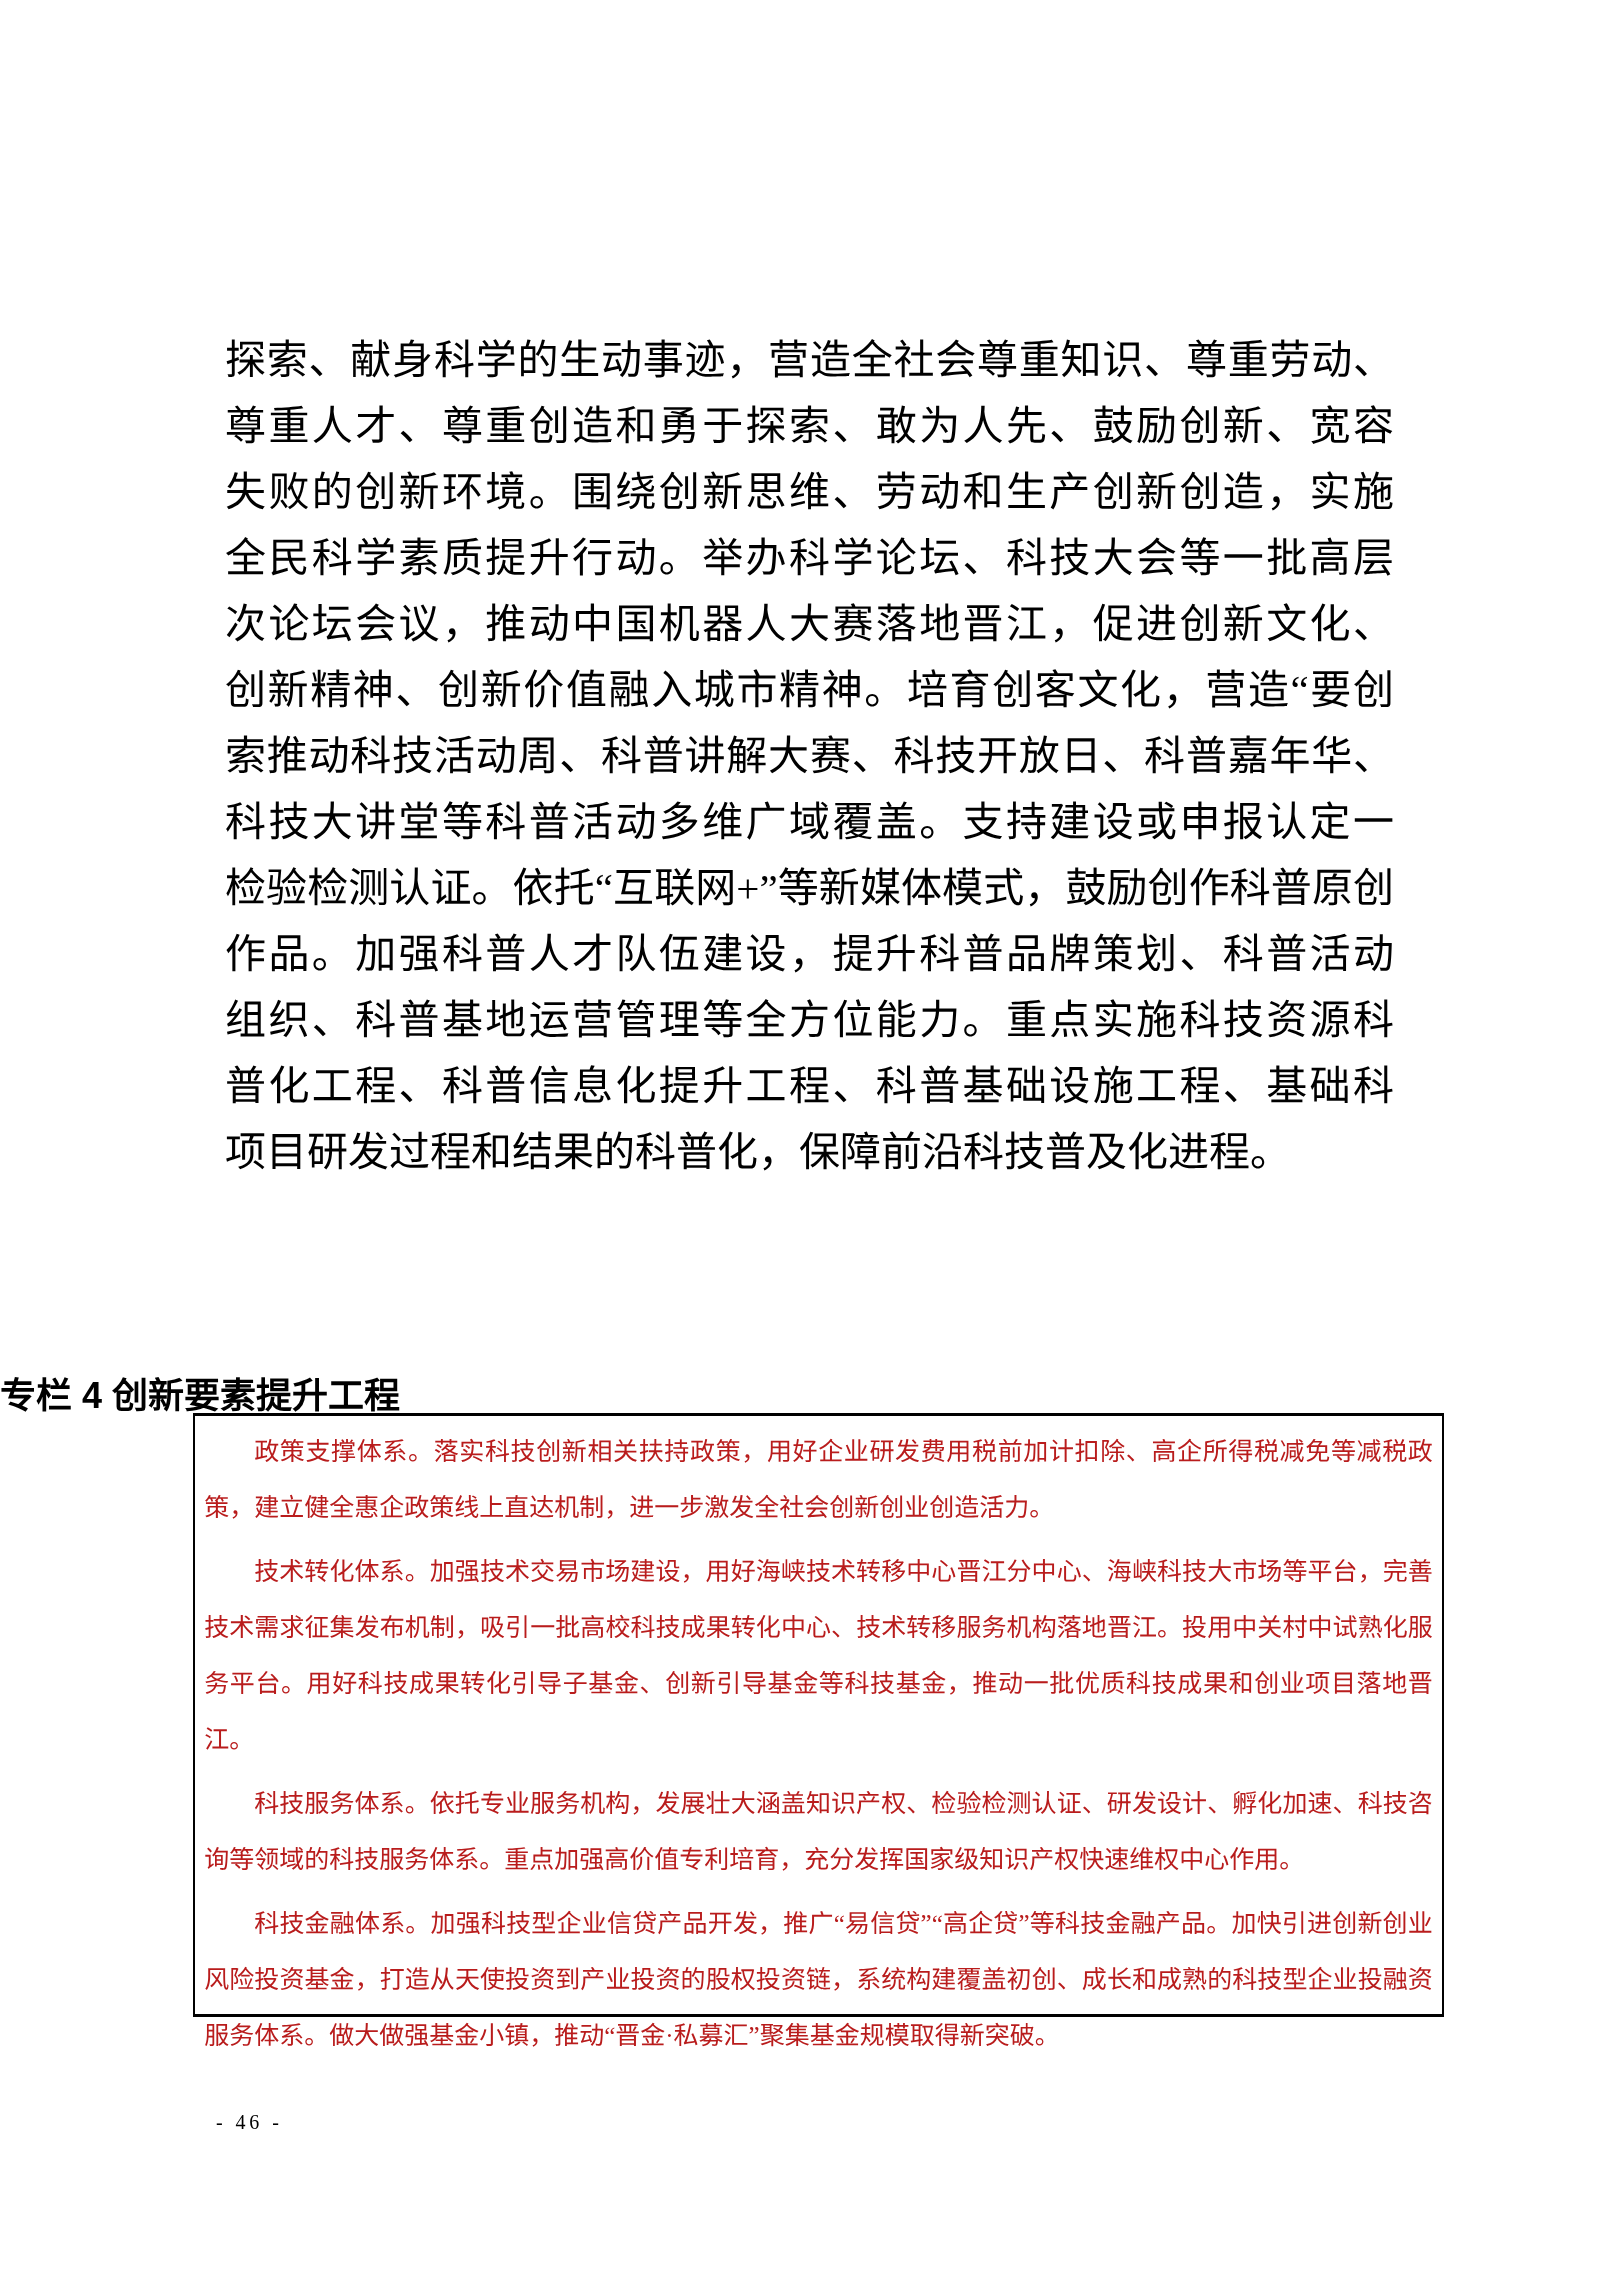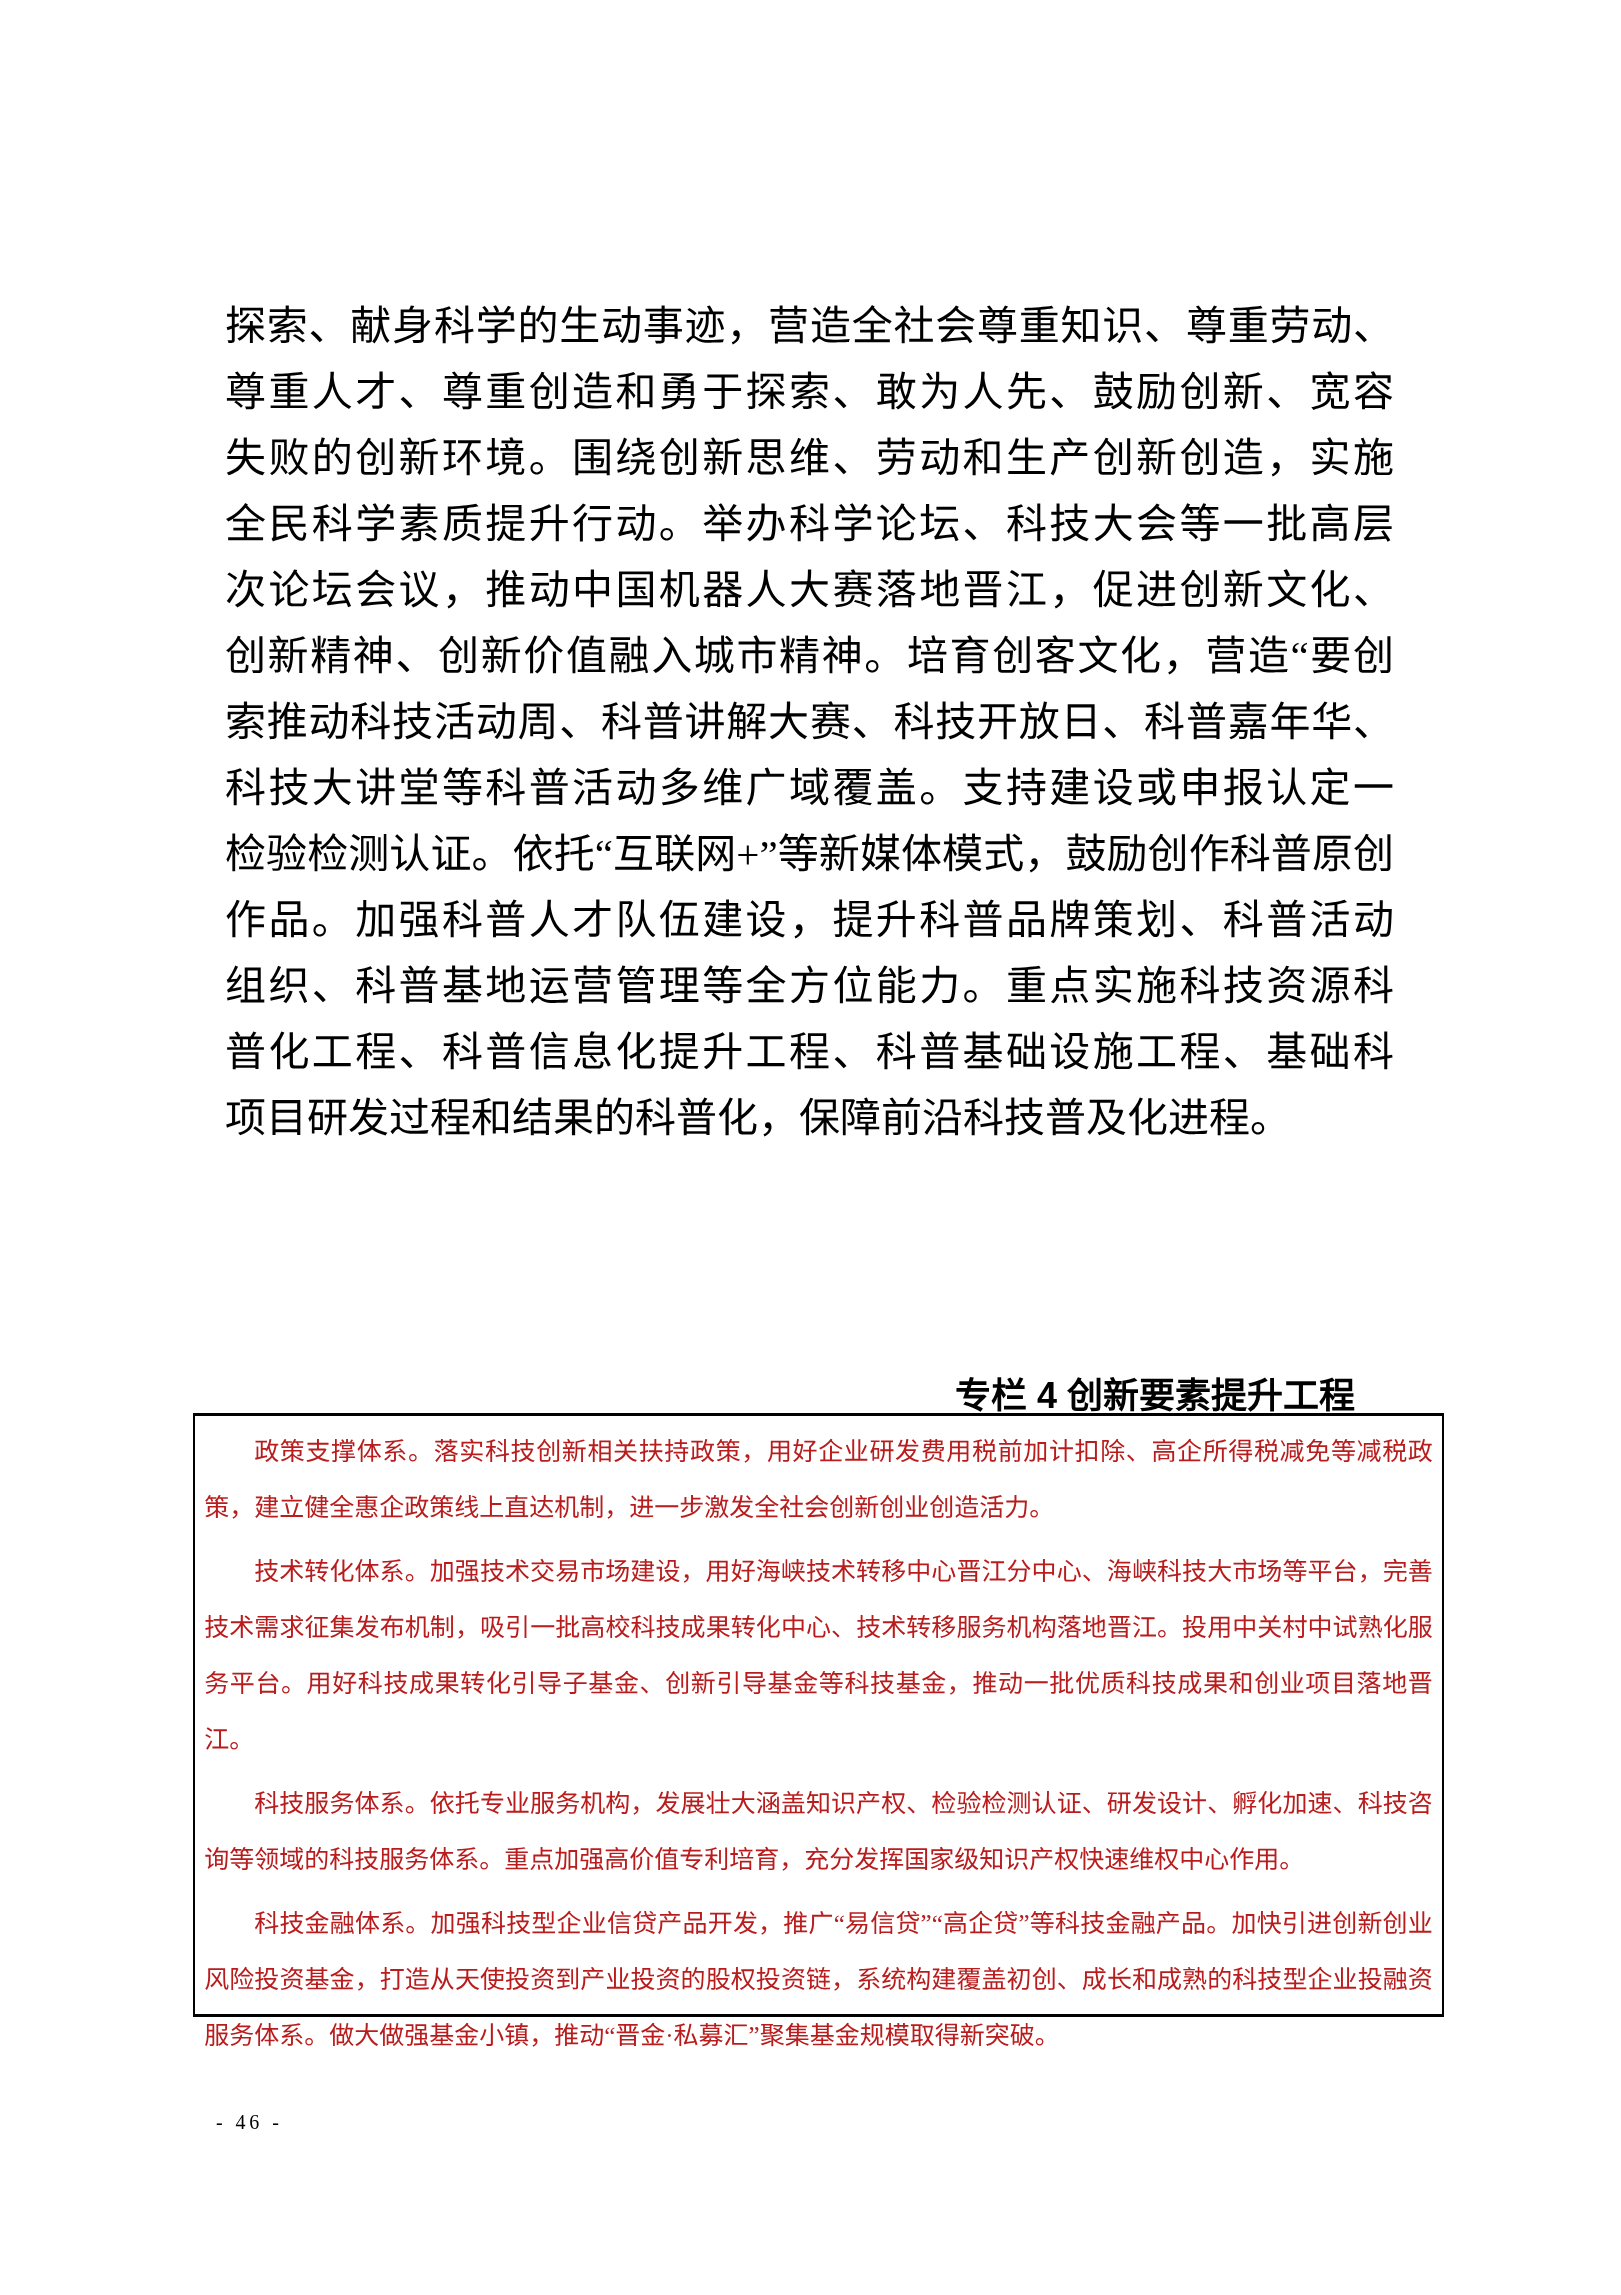--- a/index.html
+++ b/index.html
@@ -12,21 +12,21 @@
     width: 1621px;
     height: 2295px;
     background: #ffffff;
     color: #000000;
     overflow: hidden;
   }
   
   .body-block {
     position: absolute;
     left: 225px;
-    top: 293px;
+    top: 327px;
     width: 1169px;
     font-family: "Liberation Serif", "DejaVu Serif", serif;
     font-size: 41px;
     line-height: 66px;
     color: #000000;
   }
   .body-line {
     height: 66px;
     text-align: justify;
     text-align-last: justify;
@@ -34,21 +34,21 @@
   .body-line.last {
     text-align: left;
     text-align-last: left;
   }
   
   .panel-title {
     position: absolute;
     left: 0;
     top: 1343px;
     width: 1355px;
-    text-align: right;
+    text-align: left;
     font-family: "Liberation Sans", "DejaVu Sans", sans-serif;
     font-weight: 700;
     font-size: 36px;
     line-height: 46px;
     color: #000000;
   }
   
   .panel-box {
     position: absolute;
     left: 193px;

